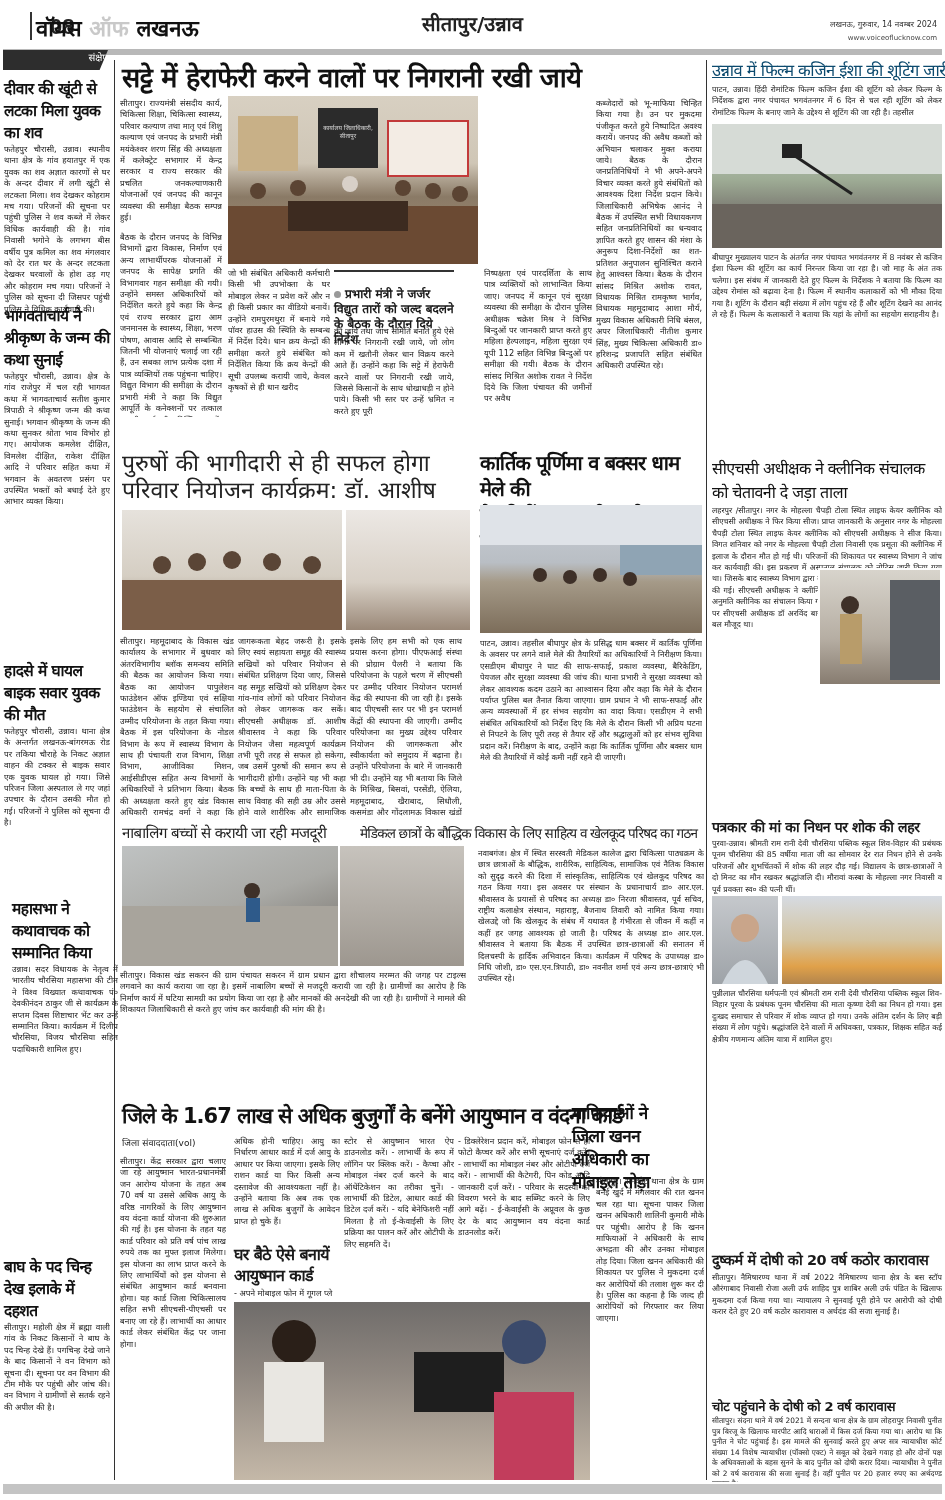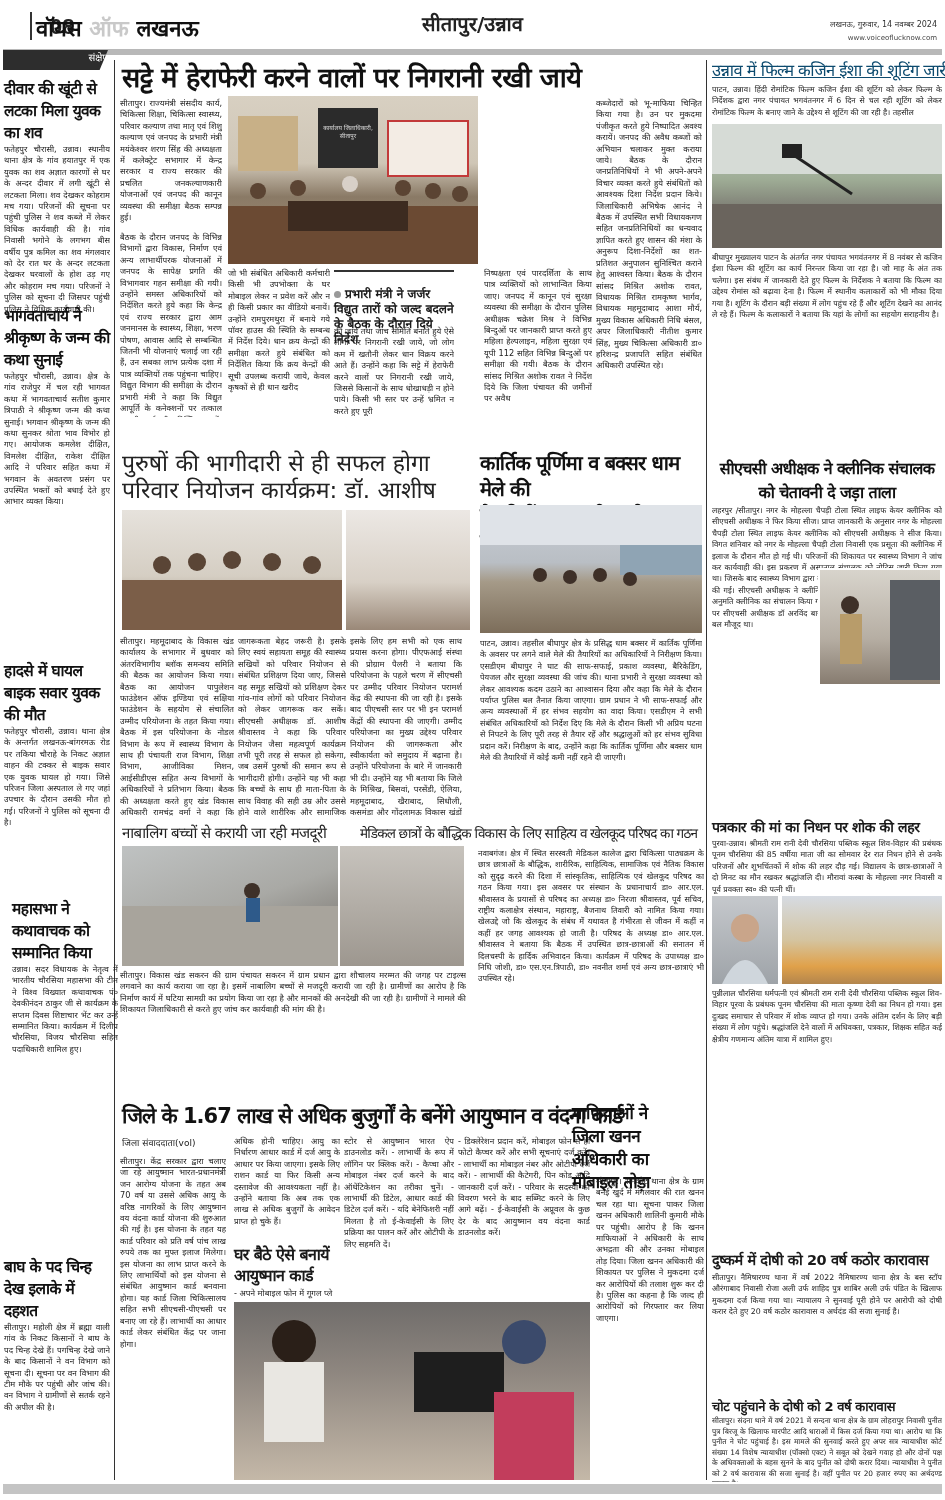--- a/index.html
+++ b/index.html
@@ -19,21 +19,21 @@
 
   .col-rule { position: absolute; width: 1px; background: #333; }
 
   .text { font-size: 8.2px; line-height: 11.4px; color: #222; text-align: justify; overflow: hidden; }
   .h-lg { font-weight: bold; color: #111; letter-spacing: -0.5px; }
   .photo { position: absolute; overflow: hidden; }
 
   .abs { position: absolute; }
   .briefs-tag { position: absolute; left: 3px; top: 50px; width: 105px; height: 20px; background: #2d2d2d; color: #fff; font-size: 10px; text-align: right; line-height: 16px; clip-path: polygon(0 0, 100% 0, 92% 100%, 0 100%); }
   .hl-side { font-size: 15.5px; line-height: 22px; font-weight: bold; color: #111; letter-spacing: -0.6px; }
-  .hl-right { font-size: 16px; line-height: 24px; font-weight: bold; color: #111; letter-spacing: -0.6px; text-align: center; }
+  .hl-right { font-size: 16px; line-height: 24px; font-weight: normal; color: #111; letter-spacing: -0.6px; }
   .bullet-box { border-top: 2px solid #333; }
   .bullet { font-size: 12px; font-weight: bold; line-height: 15px; }
   .bullet-dot { display:inline-block; width:7px; height:7px; border-radius:50%; background:#999; margin-right:4px; vertical-align: middle; }
   .byline { font-size: 9px; border-bottom: 1px solid #333; padding-bottom: 18px; }
 </style>
 </head>
 <body>
 
 <div class="masthead">
   <span class="page-no">08</span>

